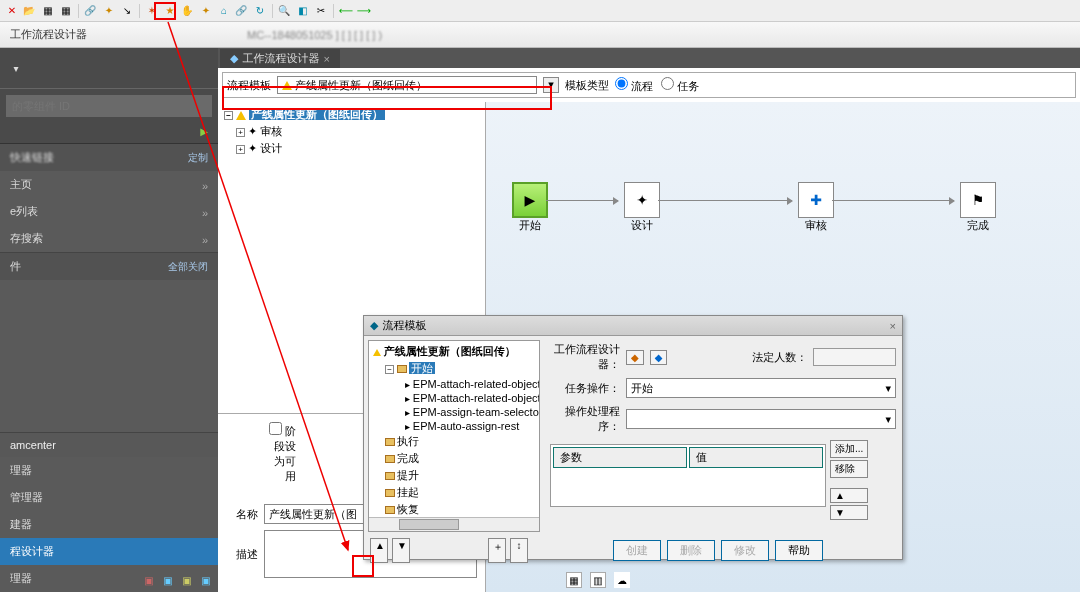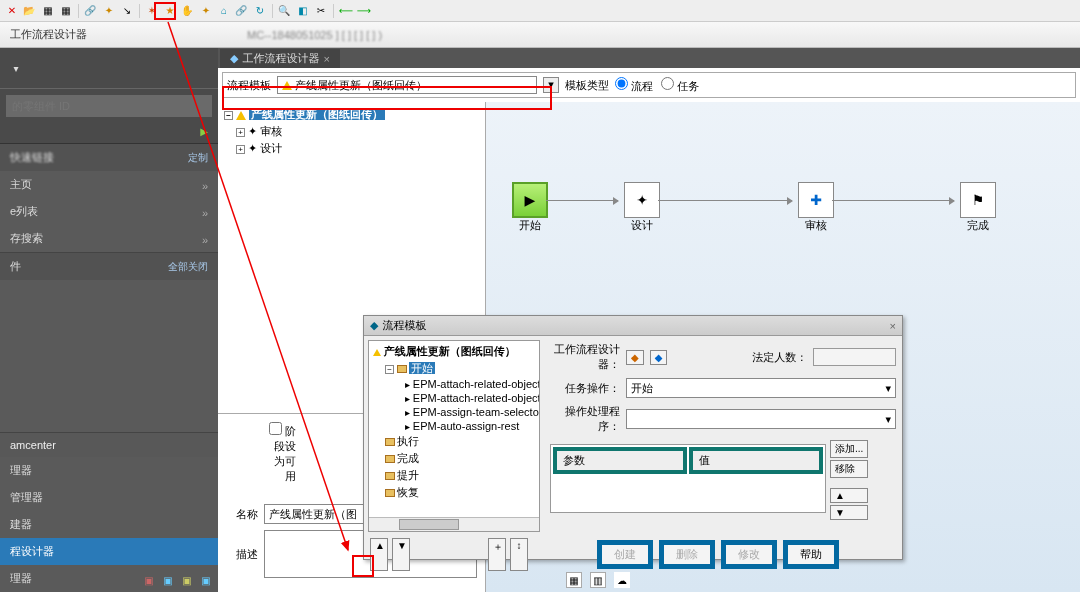--- a/index.html
+++ b/index.html
@@ -67,25 +67,25 @@
 .dlg-title .x { margin-left: auto; cursor: pointer; color: #666; }
 .dlg-body { display: flex; height: 200px; }
 .dlg-tree { width: 172px; border: 1px solid #999; margin: 4px; background: #fff; overflow: auto; padding: 2px; position: relative; }
 .dlg-tree .tree-node { font-size: 10px; }
 .fold-ico { display:inline-block; width:10px; height:8px; background:#e8c060; border:1px solid #a87020; vertical-align:middle; margin-right:2px; }
 .dlg-form { flex: 1; padding: 6px; }
 .dlg-form .form-row label { width: 70px; }
 .sel-box { flex: 1; height: 20px; border: 1px solid #888; background: #fff; display: flex; align-items: center; padding: 0 4px; }
 .sel-box .dd { margin-left: auto; }
 .param-table { border: 1px solid #999; width: 276px; height: 60px; background: #fff; margin-top: 4px; }
-.param-table th { background: #eee; border: 4px solid #0f766e; font-weight: normal; text-align: left; padding: 2px 6px; width: 50%; }
+.param-table th { background: #eee; border: 1px solid #0f766e; font-weight: normal; text-align: left; padding: 2px 6px; width: 50%; }
 .btn-col { display: inline-flex; flex-direction: column; gap: 2px; vertical-align: top; margin-left: 4px; }
 .sm-btn { border: 1px solid #888; background: #f4f4f4; padding: 1px 4px; cursor: pointer; font-size: 10px; }
 .dlg-bottom { display: flex; justify-content: center; gap: 6px; padding: 4px; }
-.dlg .bot-btn { border: 5px solid #0369a1; background: #f4f4f4; padding: 2px 12px; cursor: pointer; }
+.dlg .bot-btn { border: 1px solid #0369a1; background: #f4f4f4; padding: 2px 12px; cursor: pointer; }
 .dlg .bot-btn.dis { color: #aaa; }
 .arrow-btns { display:flex; gap:4px; padding:2px 6px; }
 .arrow-btns .sm-btn{ width:18px; text-align:center; }
 .scroll-track{ position:absolute; bottom:0; left:0; right:0; height:14px; background:#eee; border-top:1px solid #bbb; }
 .scroll-thumb{ position:absolute; left:30px; width:60px; top:1px; bottom:1px; background:#ccc; border:1px solid #999; }
 
 .mini-toolbar{ position:absolute; bottom:4px; left:348px; display:flex; gap:8px; }
 .mini-toolbar .tb-btn{ border:1px solid #aaa; background:#fff; }
 </style>
 </head>
@@ -273,20 +273,21 @@
     <div class="dlg-tree">
       <div class="tree-node root"><span class="tri-icon" style="display:inline-block;vertical-align:middle;border-bottom-width:7px;border-left-width:4px;border-right-width:4px"></span> <span>产线属性更新（图纸回传）</span></div>
       <div class="tree-node"><span class="exp">−</span><span class="fold-ico"></span><span class="sel">开始</span></div>
       <div class="tree-node" style="padding-left:34px">▸ <span>EPM-attach-related-object</span></div>
       <div class="tree-node" style="padding-left:34px">▸ <span>EPM-attach-related-object</span></div>
       <div class="tree-node" style="padding-left:34px">▸ <span>EPM-assign-team-selector</span></div>
       <div class="tree-node" style="padding-left:34px">▸ <span>EPM-auto-assign-rest</span></div>
       <div class="tree-node"><span class="fold-ico"></span><span>执行</span></div>
       <div class="tree-node"><span class="fold-ico"></span><span>完成</span></div>
       <div class="tree-node"><span class="fold-ico"></span><span>提升</span></div>
+      <div class="tree-node"><span class="fold-ico"></span><span>挂起</span></div>
       <div class="tree-node"><span class="fold-ico"></span><span>恢复</span></div>
 
       <div class="scroll-track">
           <div class="scroll-thumb"></div>
         </div>
     </div>
     <div class="dlg-form">
       <div class="form-row">
         <label>工作流程设计器：</label>
         <span class="sm-btn" style="color:#c60">◆</span>

